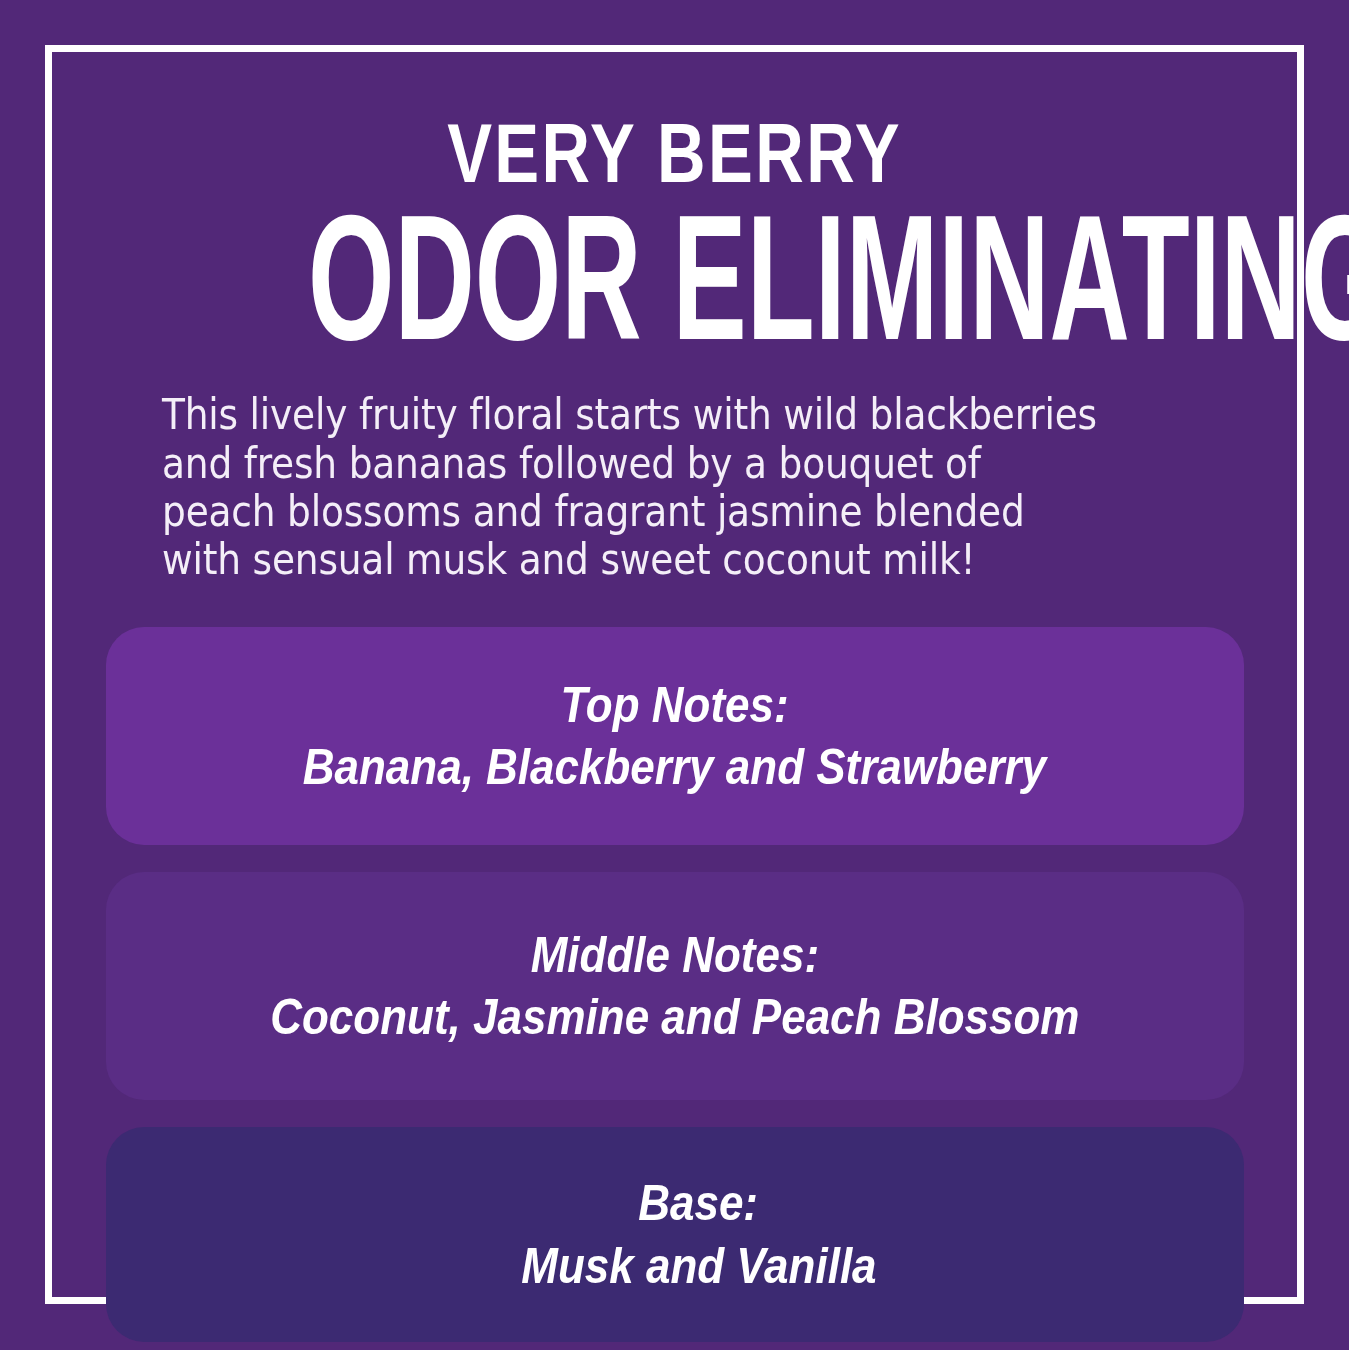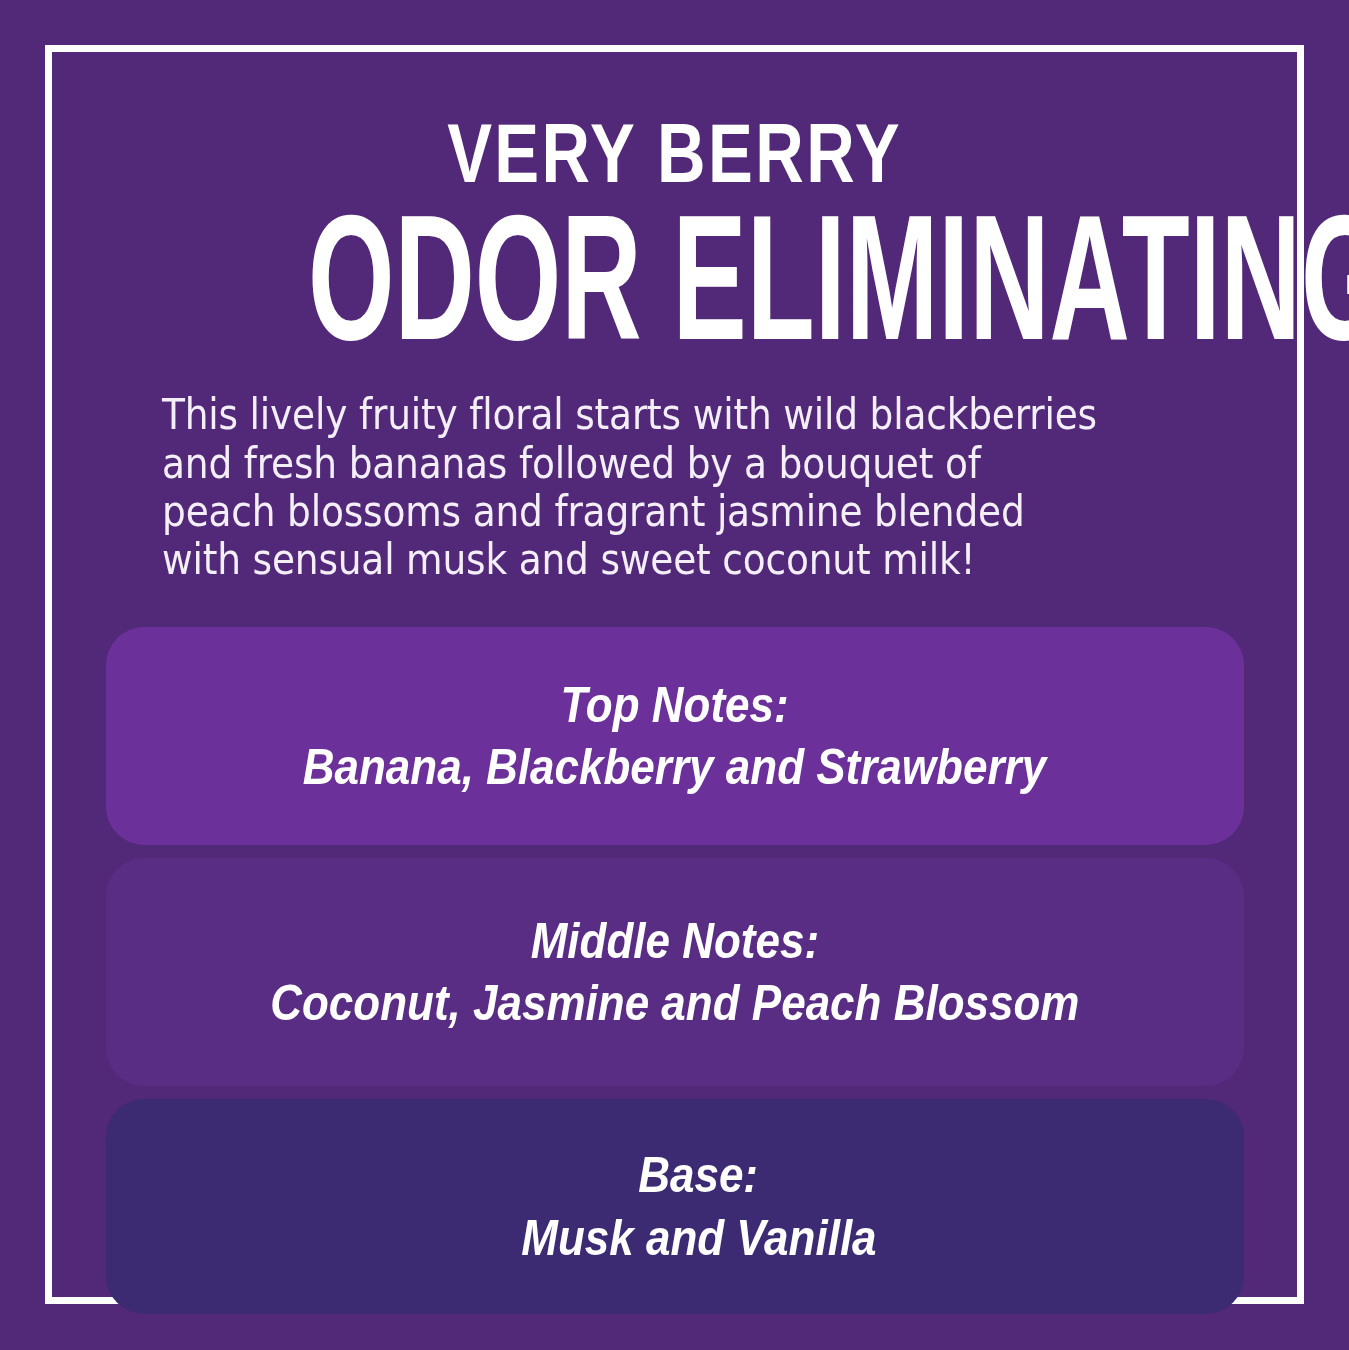--- a/index.html
+++ b/index.html
@@ -81,21 +81,21 @@
     letter-spacing: -0.2px;
     transform: scaleX(0.97);
     transform-origin: left top;
   }
   .lede div { white-space: nowrap; }
 
   .cards {
     margin: 44px 0 0 0;
     display: flex;
     flex-direction: column;
-    gap: 13px;
+    gap: 27px;
     align-items: center;
   }
   .note-card {
     width: 1138px;
     border-radius: 38px;
     box-sizing: border-box;
     display: flex;
     flex-direction: column;
     align-items: center;
     justify-content: center;

